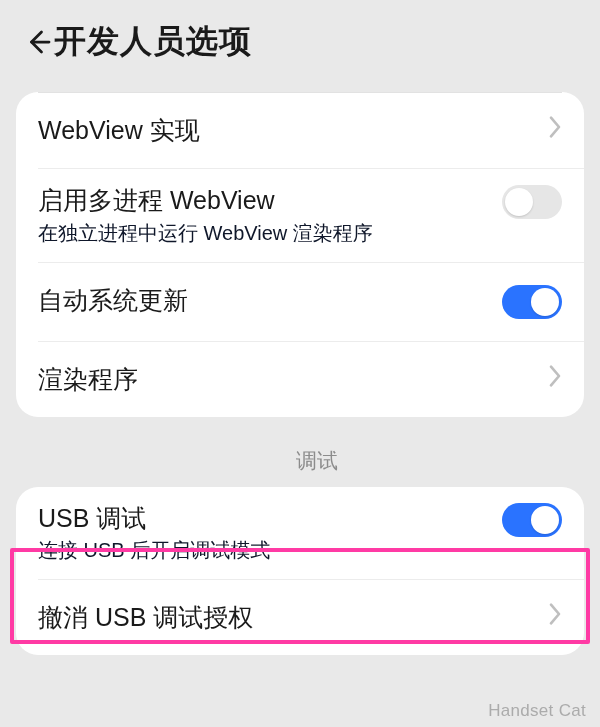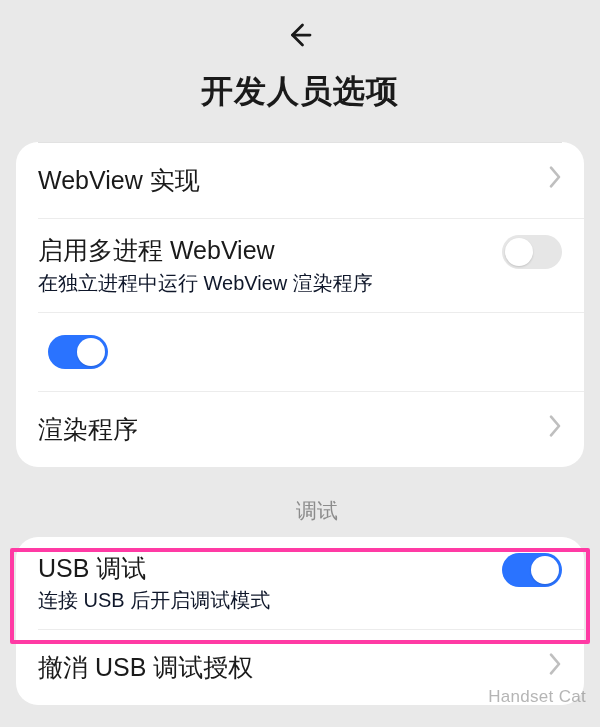--- a/index.html
+++ b/index.html
@@ -8,22 +8,20 @@
     height: 727px;
     background: #e9e9e9;
     font-family: -apple-system, "Helvetica Neue", Arial, "PingFang SC", "Microsoft YaHei", sans-serif;
     overflow: hidden;
     position: relative;
   }
   .header {
     display: flex;
     align-items: center;
     padding: 20px 24px 16px 24px;
-    gap: 20px;
-    flex-direction: column;
   }
   .back-icon svg { display: block; }
   .page-title {
     font-size: 32px;
     font-weight: 600;
     color: #1a1a1a;
     letter-spacing: 1px;
   }
   .card {
     background: #ffffff;
@@ -93,21 +91,21 @@
   .highlight-box {
     position: absolute;
     border: 4px solid #ff3aa4;
     pointer-events: none;
     border-radius: 2px;
   }
 
   .watermark {
     position: absolute;
     right: 14px;
-    bottom: 20px;
+    bottom: 6px;
     font-size: 17px;
     color: rgba(120,120,120,0.55);
     font-family: Arial, sans-serif;
     letter-spacing: 0.3px;
   }
 </style>
 </head>
 <body>
 
 <div class="header">
@@ -140,20 +138,23 @@
       <div class="row-title">启用多进程 WebView</div>
       <div class="row-sub">在独立进程中运行 WebView 渲染程序</div>
     </div>
     <div class="toggle off">
         <div class="knob"></div>
       </div>
   </div>
   <div class="divider"></div>
 
   <div class="row">
+    <div class="row-text">
+      <div class="row-title">自动系统更新</div>
+    </div>
     <div class="toggle on">
         <div class="knob"></div>
       </div>
   </div>
   <div class="divider"></div>
 
   <div class="row">
     <div class="row-text">
       <div class="row-title">渲染程序</div>
     </div>

